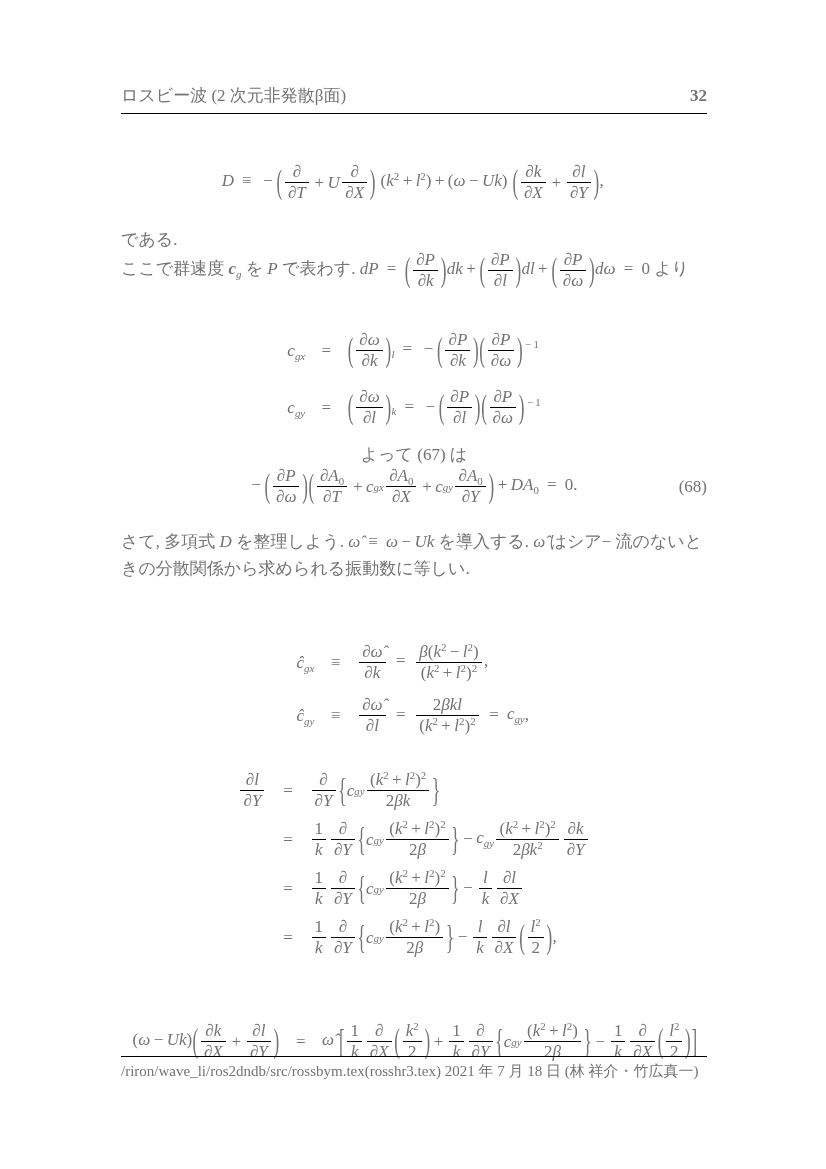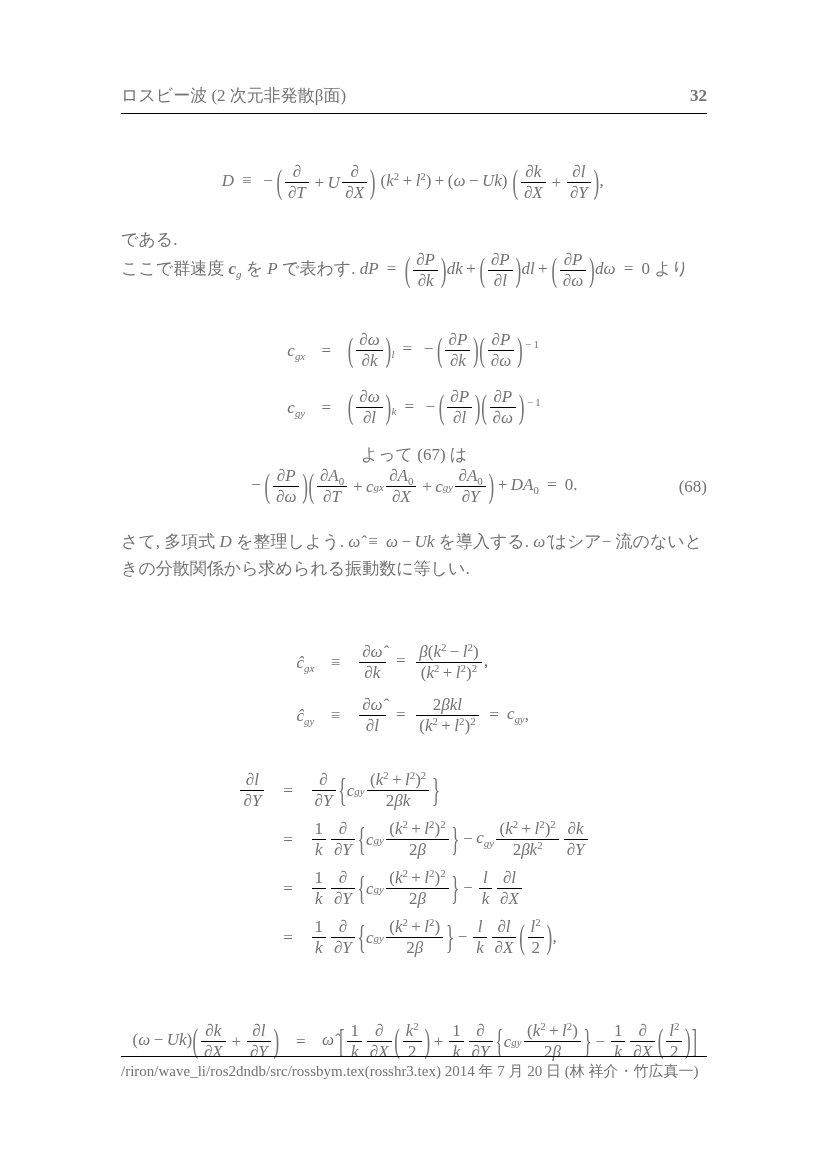--- a/index.html
+++ b/index.html
@@ -380,15 +380,15 @@
                   </span>
                 </span>
                 <span class="mbr" style="transform: scaleY(1.92);">)</span>
               </span>
             </span>
             <span class="mbr" style="transform: scaleY(1.92);">]</span>
           </span></span>
       </div>
   </div>
 
-  <div class="abs ftr" style="top:1056px;">/riron/wave_li/ros2dndb/src/rossbym.tex(rosshr3.tex)  2014 年 7 月 20 日 (林 祥介・竹広真一)</div>
+  <div class="abs ftr" style="top:1056px;">/riron/wave_li/ros2dndb/src/rossbym.tex(rosshr3.tex)  2021 年 7 月 18 日 (林 祥介・竹広真一)</div>
 
 </div>
 
 </body></html>

